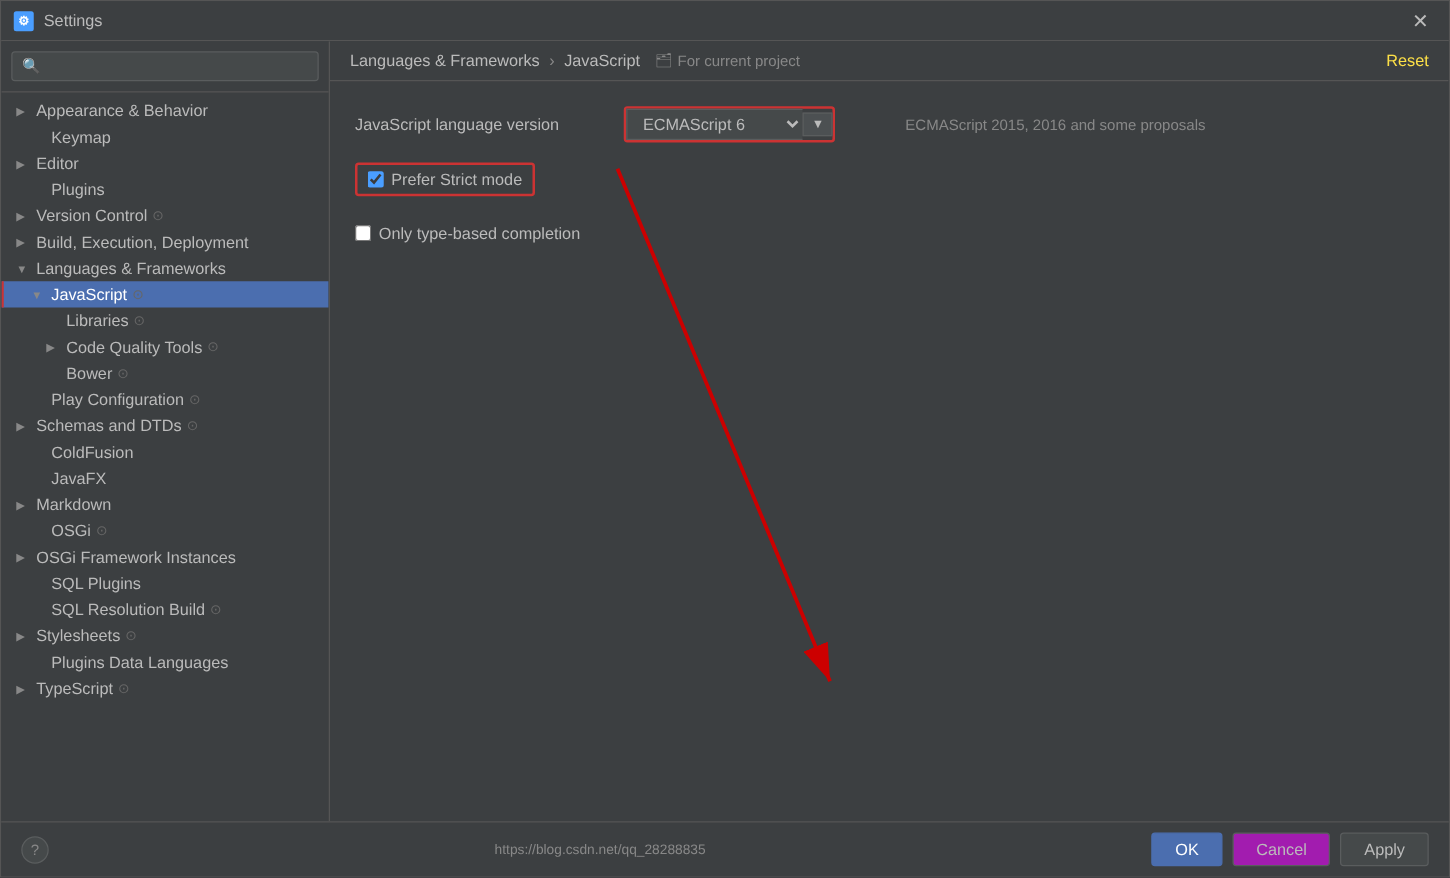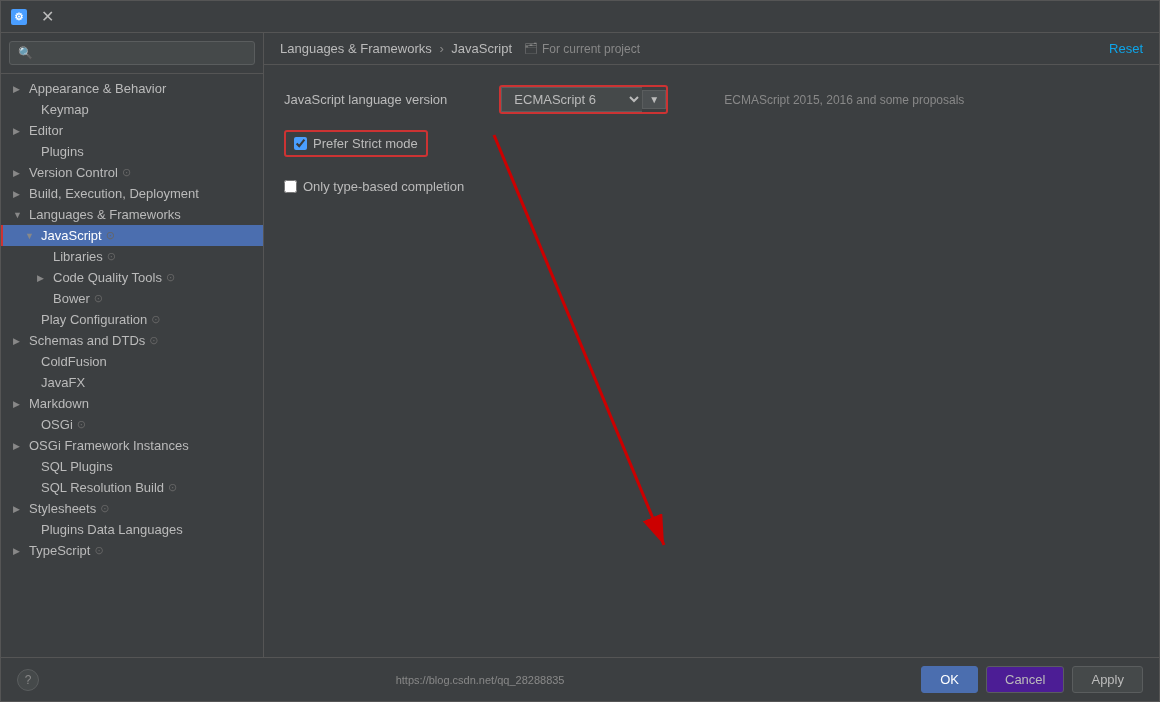--- a/index.html
+++ b/index.html
@@ -154,21 +154,21 @@
       font-size: 12px;
     }
 
     .for-project-icon {
       margin-right: 4px;
       font-size: 11px;
     }
 
     .reset-btn {
       margin-left: auto;
-      color: #0ea5e9;
+      color: #fde047;
       cursor: pointer;
       font-size: 13px;
       background: none;
       border: none;
       outline: none;
     }
 
     .panel-content {
       flex: 1;
       padding: 20px;
@@ -286,21 +286,21 @@
       outline: none;
     }
 
     .btn-ok {
       background: #4b6eaf;
       color: white;
       border-color: #4b6eaf;
     }
 
     .btn-cancel {
-      background: #4c1d95;
+      background: #a21caf;
       color: #bbbbbb;
     }
 
     .btn-apply {
       background: #45494a;
       color: #bbbbbb;
     }
 
     .help-btn {
       color: #888;
@@ -334,20 +334,21 @@
       margin-left: 4px;
     }
   </style>
 </head>
 <body>
 
 <div class="window">
 
   <div class="titlebar">
     <div class="titlebar-icon">⚙</div>
+    <span class="titlebar-title">Settings</span>
     <span class="titlebar-close">✕</span>
   </div>
 
   <div class="main-content">
 
     <div class="sidebar nav-scrollbar">
       <div class="search-box">
         <input class="search-input" type="text" placeholder="🔍" style="">
       </div>
       <div class="nav-tree">

